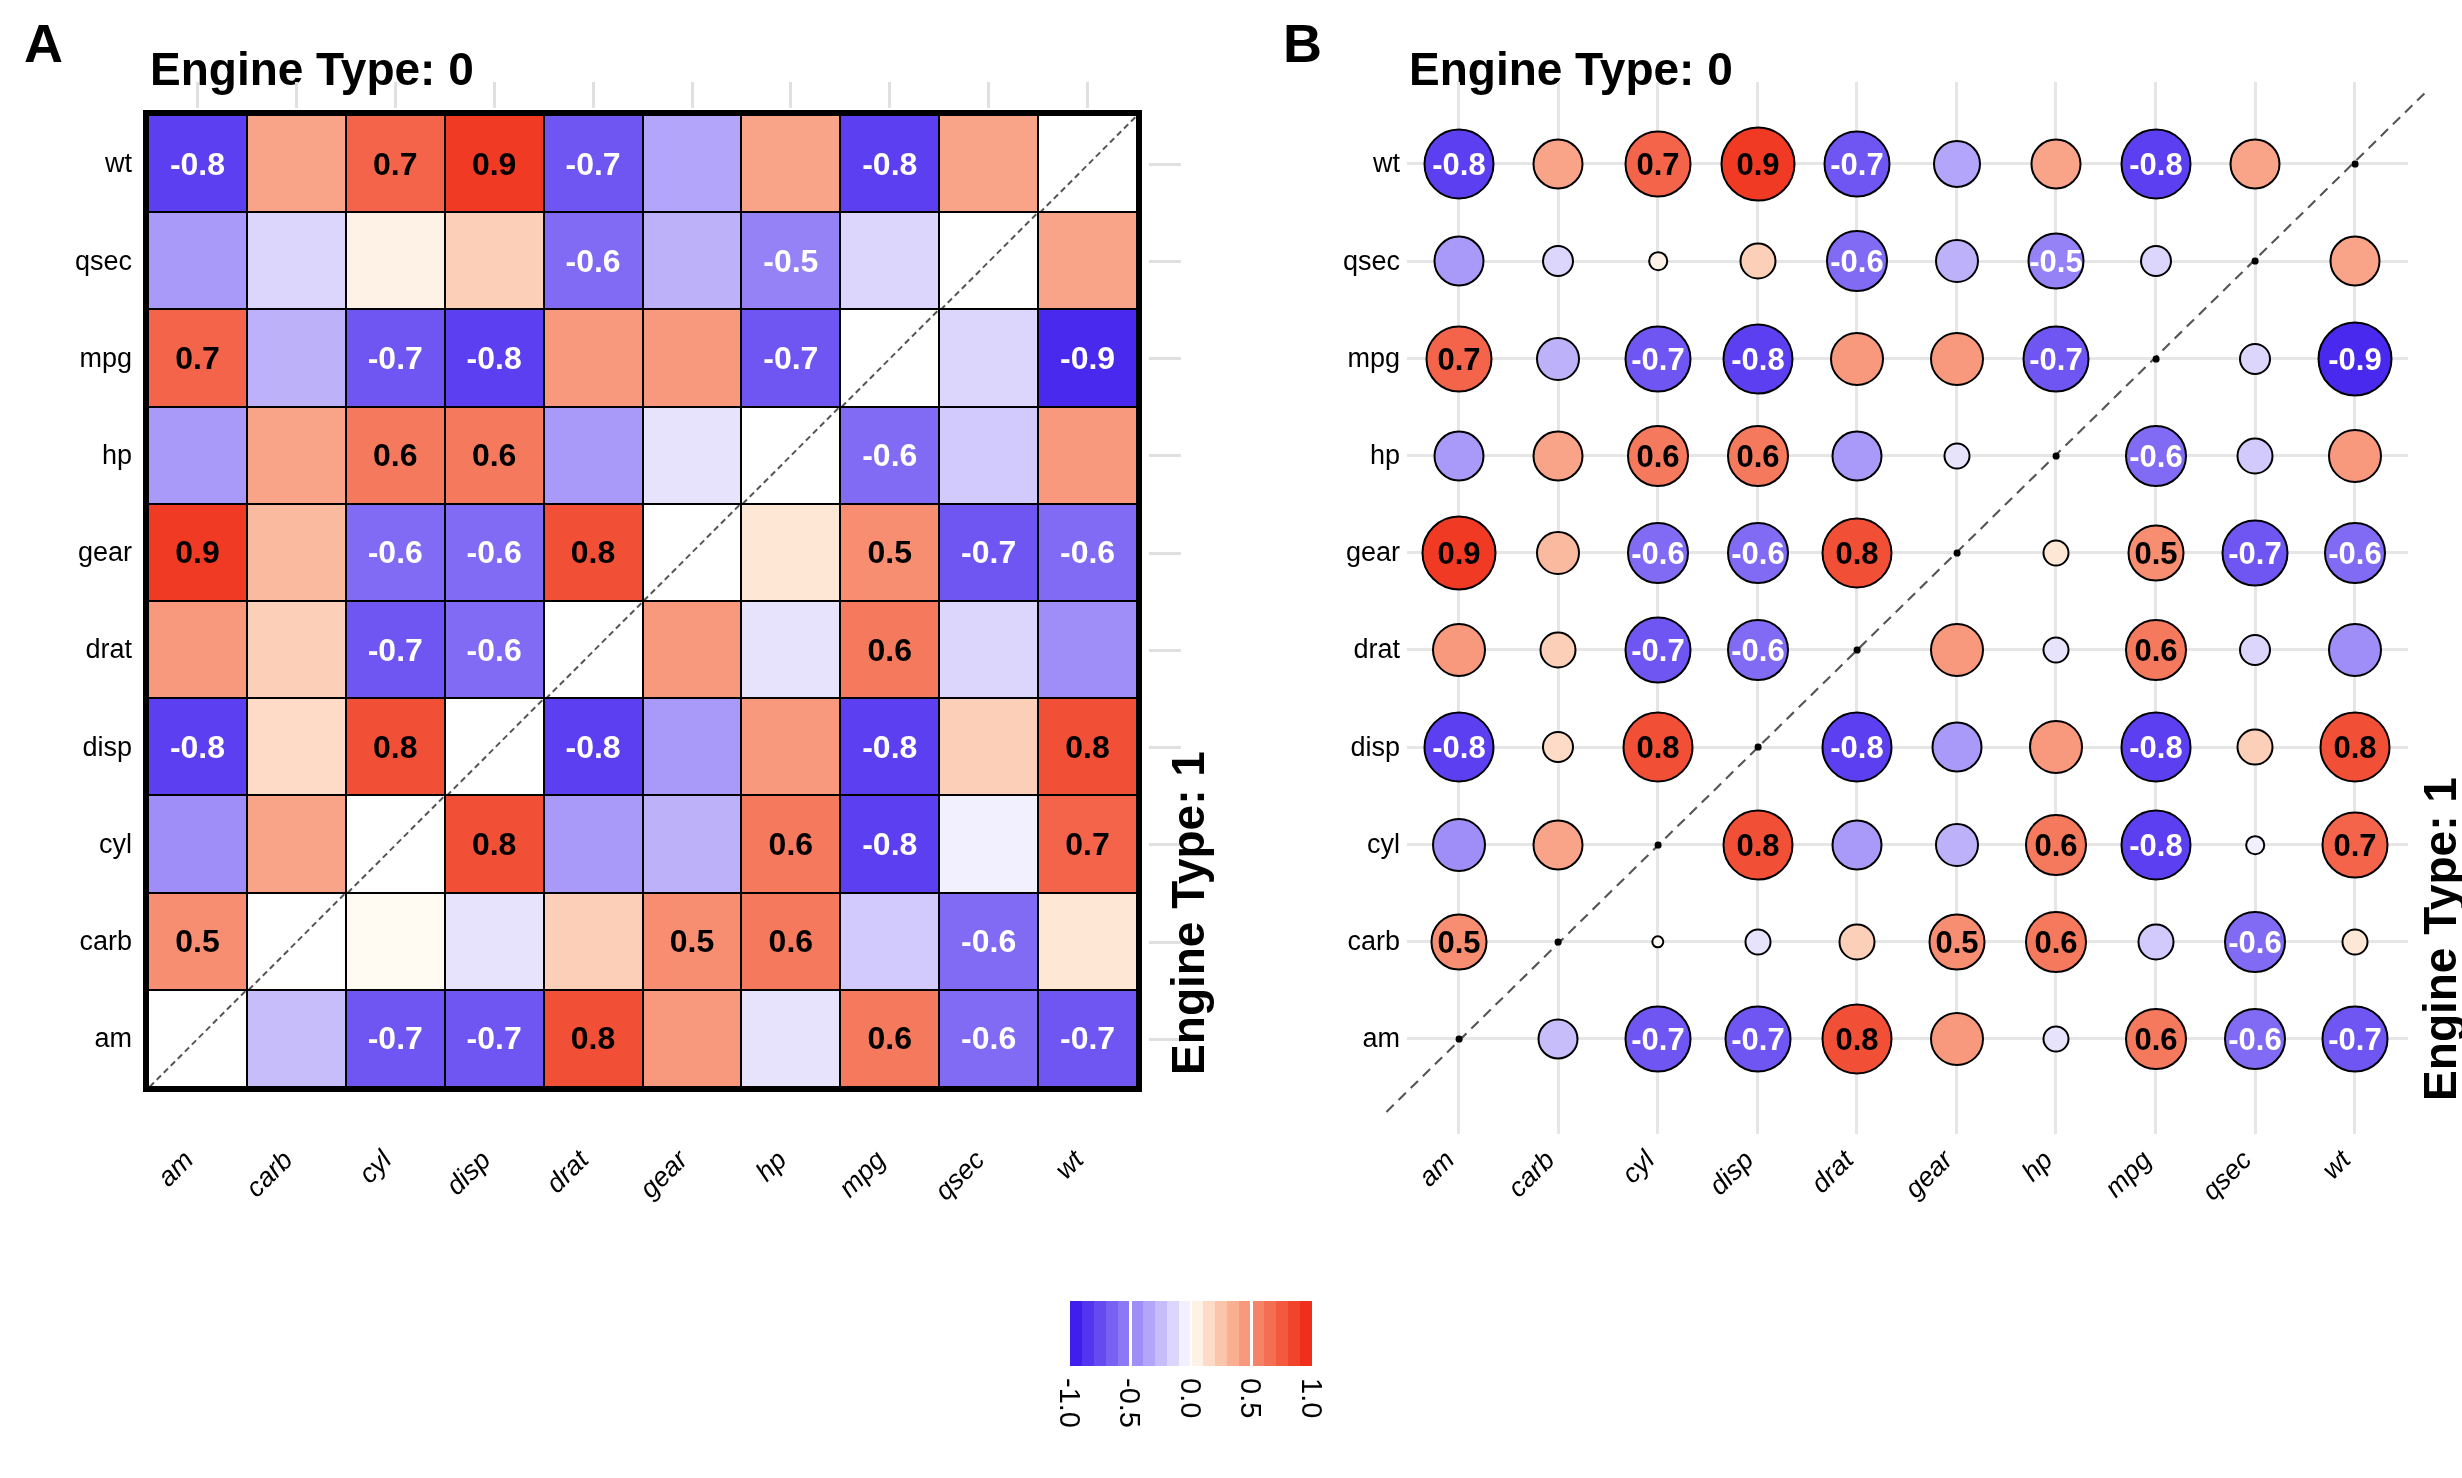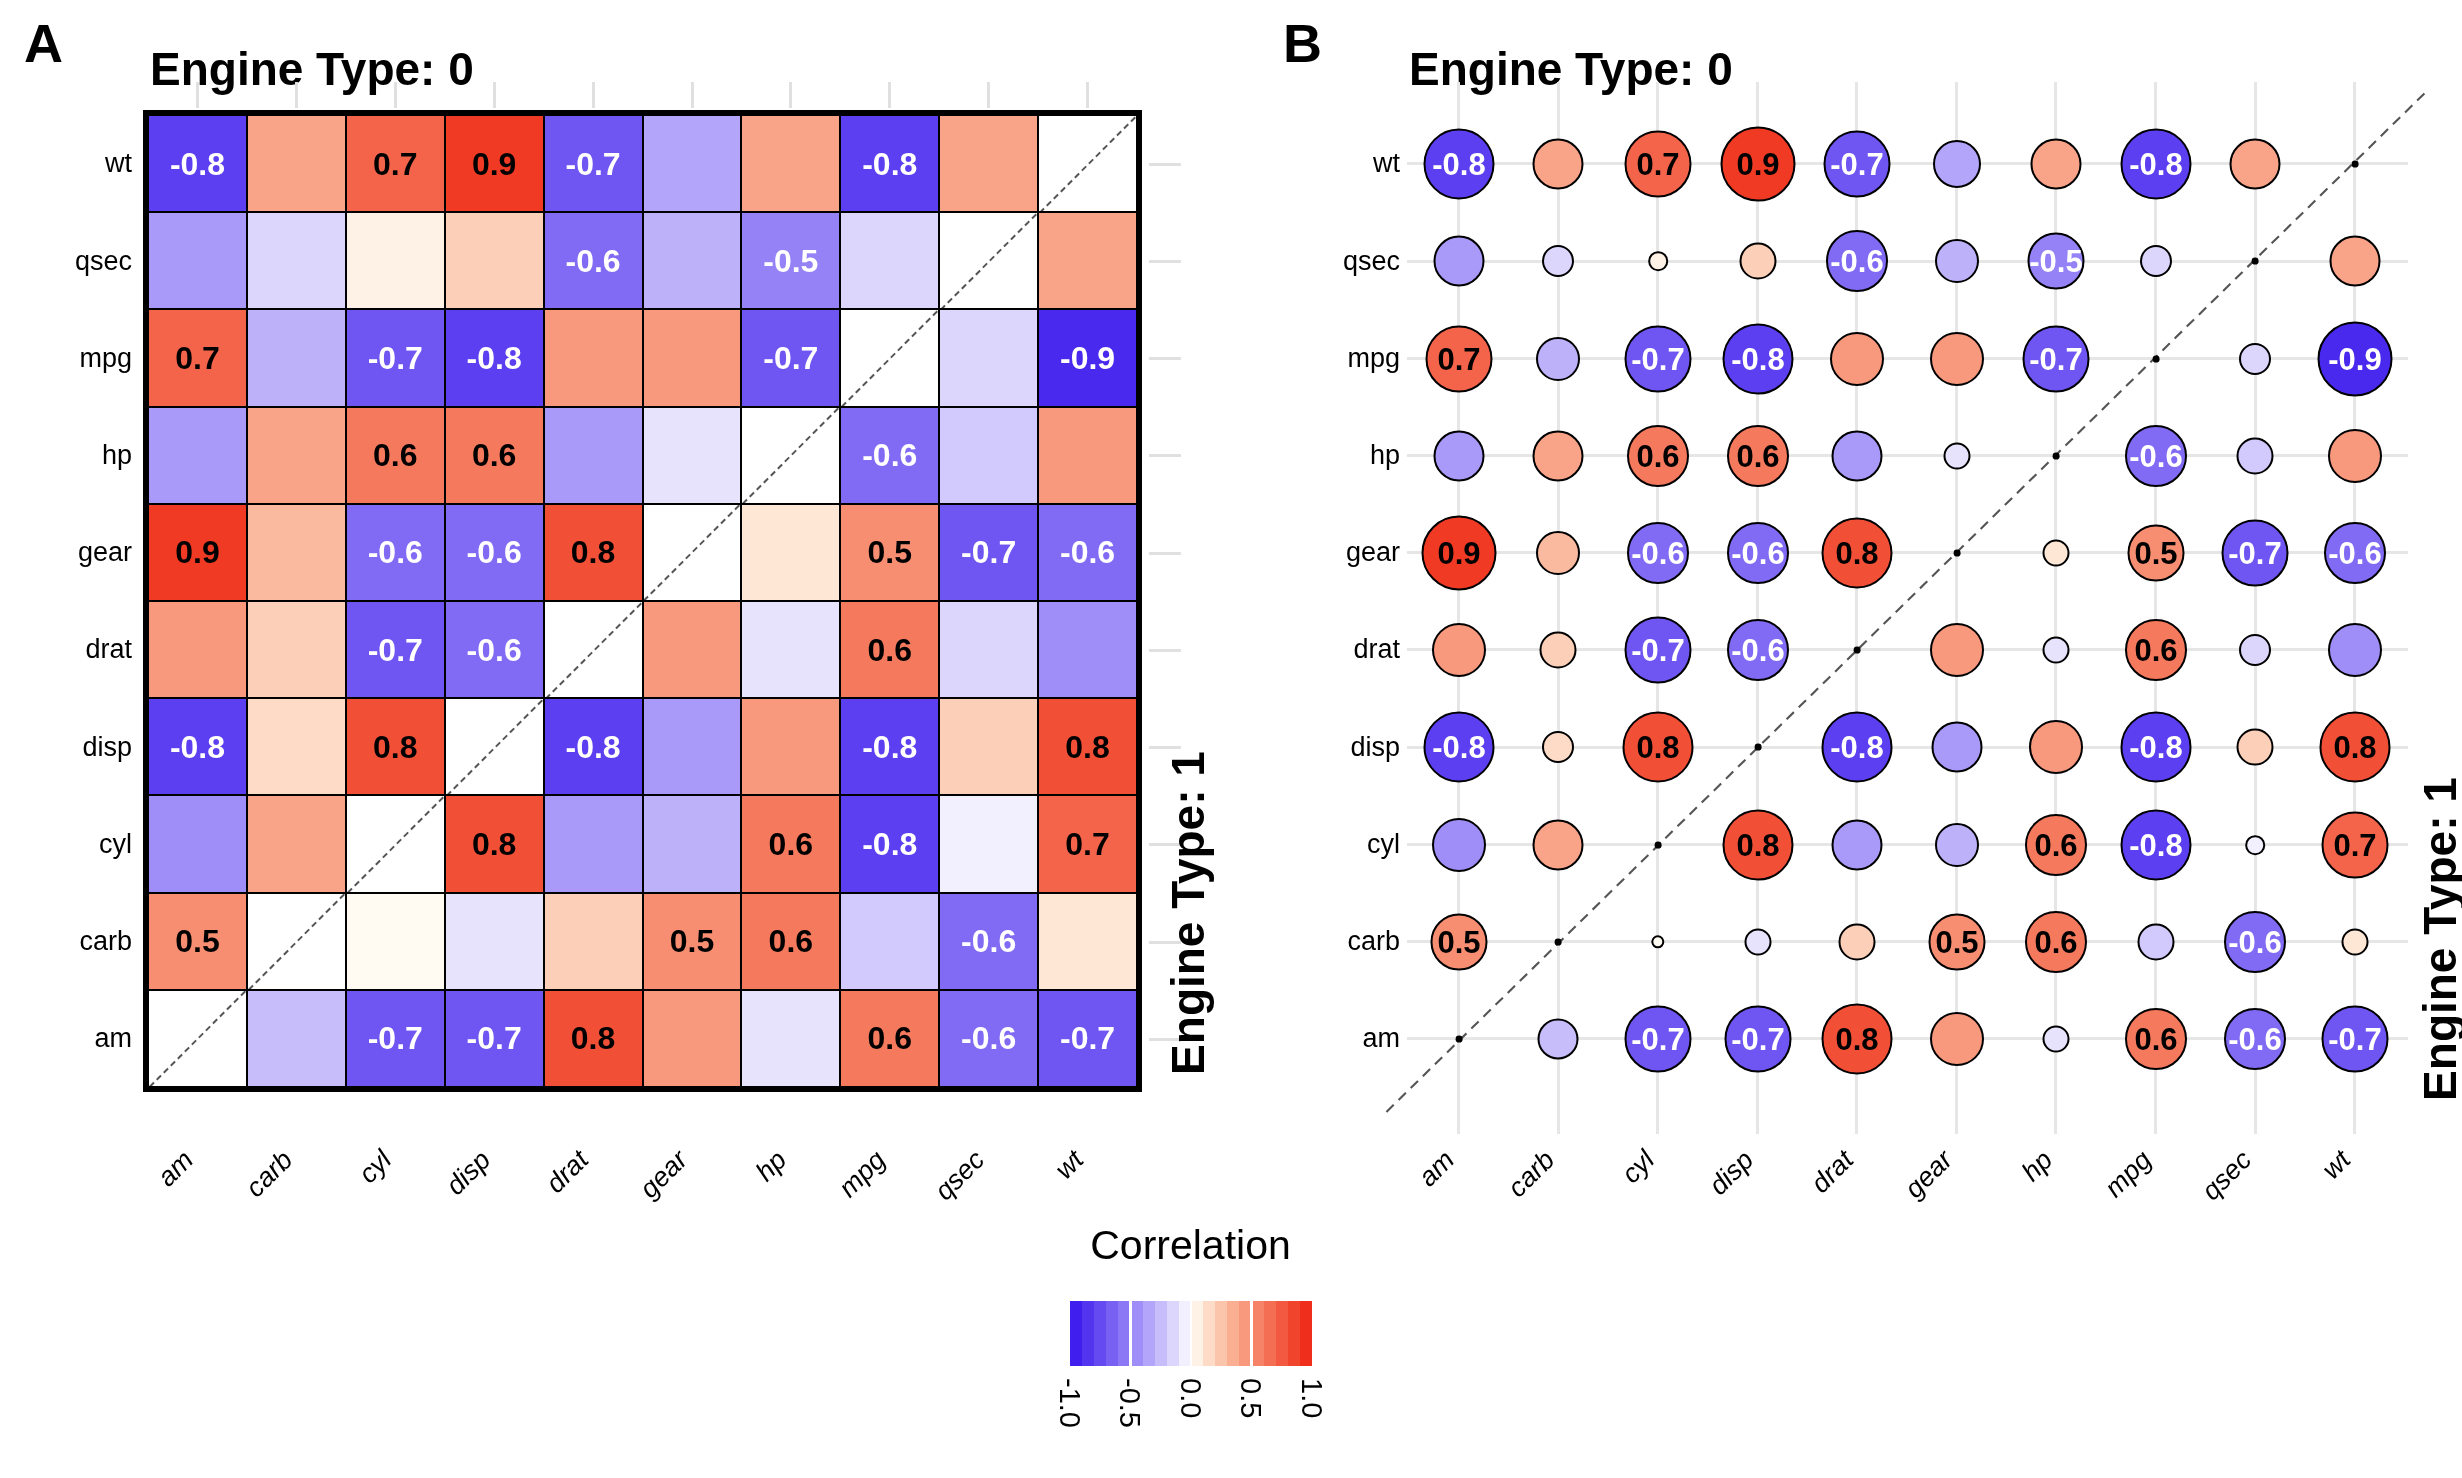--- a/index.html
+++ b/index.html
@@ -548,21 +548,20 @@
       <div class="xlab" style="left: 1613px; top: 1140px;">disp</div>
       <div class="xlab" style="left: 1713px; top: 1140px;">drat</div>
       <div class="xlab" style="left: 1812px; top: 1140px;">gear</div>
       <div class="xlab" style="left: 1912px; top: 1140px;">hp</div>
       <div class="xlab" style="left: 2011px; top: 1140px;">mpg</div>
       <div class="xlab" style="left: 2111px; top: 1140px;">qsec</div>
       <div class="xlab" style="left: 2210px; top: 1140px;">wt</div>
     </div>
   <div class="rlabel" style="left:2440px;top:939px;">Engine Type: 1</div>
 
-  <div id="legendTitle">Correlation</div>
   <div id="legendBar" style="background: linear-gradient(to right, rgb(64, 30, 237) 0%, rgb(64, 30, 237) 5%, rgb(83, 52, 239) 5%, rgb(83, 52, 239) 10%, rgb(102, 74, 241) 10%, rgb(102, 74, 241) 15%, rgb(120, 96, 243) 15%, rgb(120, 96, 243) 20%, rgb(140, 119, 245) 20%, rgb(140, 119, 245) 25%, rgb(159, 142, 247) 25%, rgb(159, 142, 247) 30%, rgb(179, 165, 249) 30%, rgb(179, 165, 249) 35%, rgb(199, 189, 251) 35%, rgb(199, 189, 251) 40%, rgb(220, 214, 253) 40%, rgb(220, 214, 253) 45%, rgb(242, 240, 254) 45%, rgb(242, 240, 254) 50%, rgb(254, 242, 230) 50%, rgb(254, 242, 230) 55%, rgb(253, 219, 198) 55%, rgb(253, 219, 198) 60%, rgb(251, 197, 171) 60%, rgb(251, 197, 171) 65%, rgb(250, 175, 147) 65%, rgb(250, 175, 147) 70%, rgb(248, 153, 125) 70%, rgb(248, 153, 125) 75%, rgb(246, 131, 104) 75%, rgb(246, 131, 104) 80%, rgb(244, 110, 83) 80%, rgb(244, 110, 83) 85%, rgb(243, 89, 64) 85%, rgb(243, 89, 64) 90%, rgb(241, 68, 45) 90%, rgb(241, 68, 45) 95%, rgb(239, 47, 27) 95%, rgb(239, 47, 27) 100%);">
       <div class="notch" style="left: calc(25% - 1.3px);"></div>
       <div class="notch" style="left: calc(50% - 1.3px);"></div>
       <div class="notch" style="left: calc(75% - 1.3px);"></div>
     </div>
   <div id="legendTicks">
       <div class="ltick" style="left: 1087px; top: 1378px;">-1.0</div>
       <div class="ltick" style="left: 1147px; top: 1378px;">-0.5</div>
       <div class="ltick" style="left: 1208px; top: 1378px;">0.0</div>
       <div class="ltick" style="left: 1268px; top: 1378px;">0.5</div>

